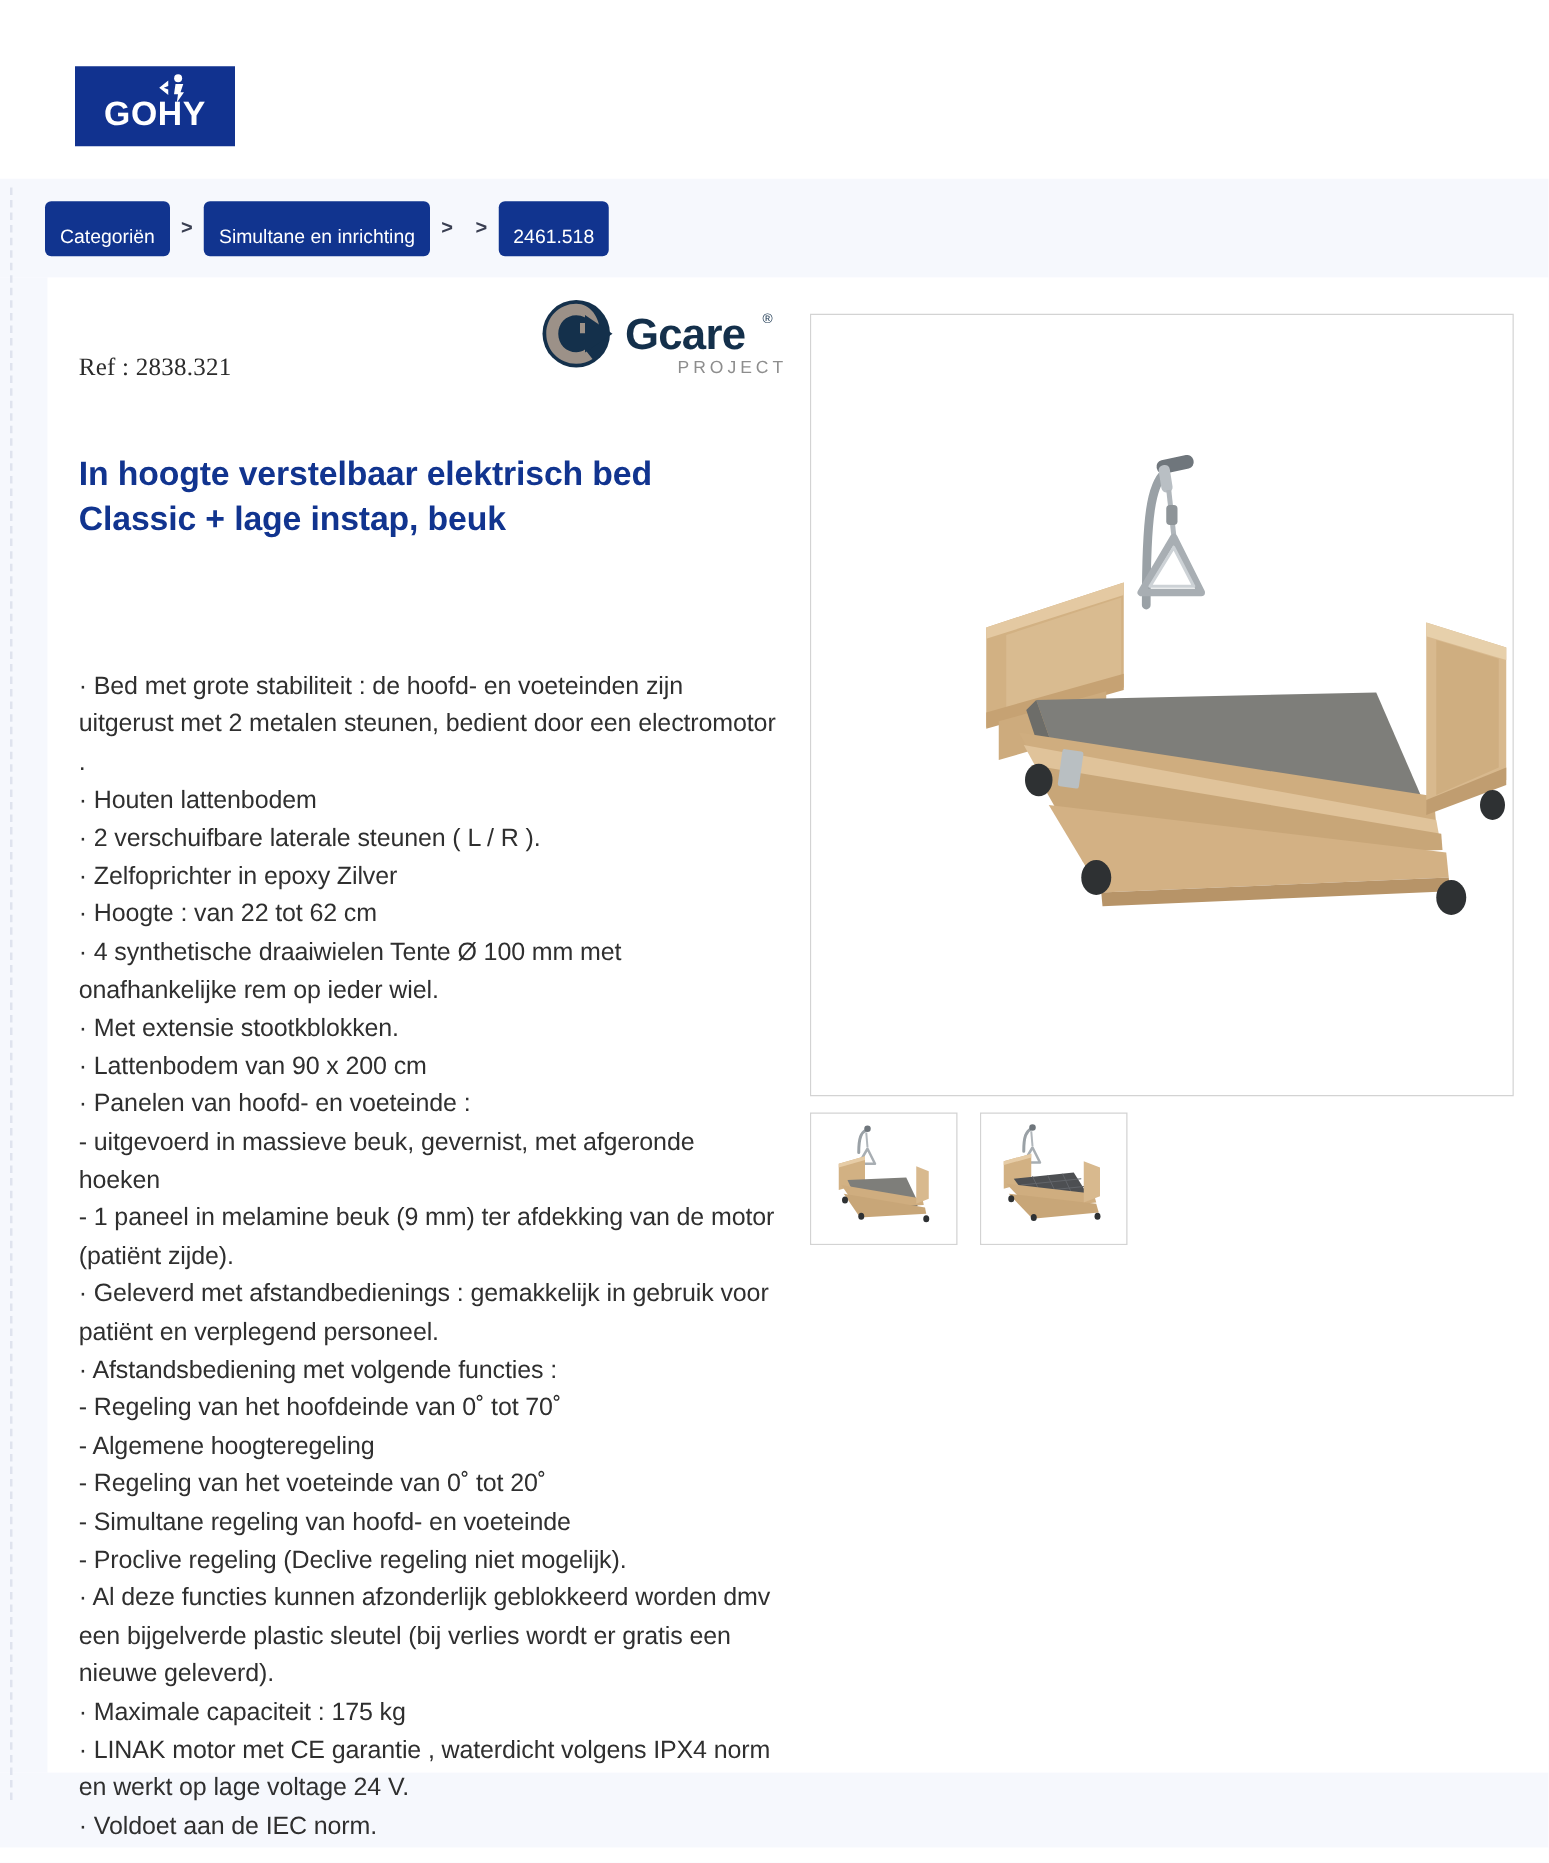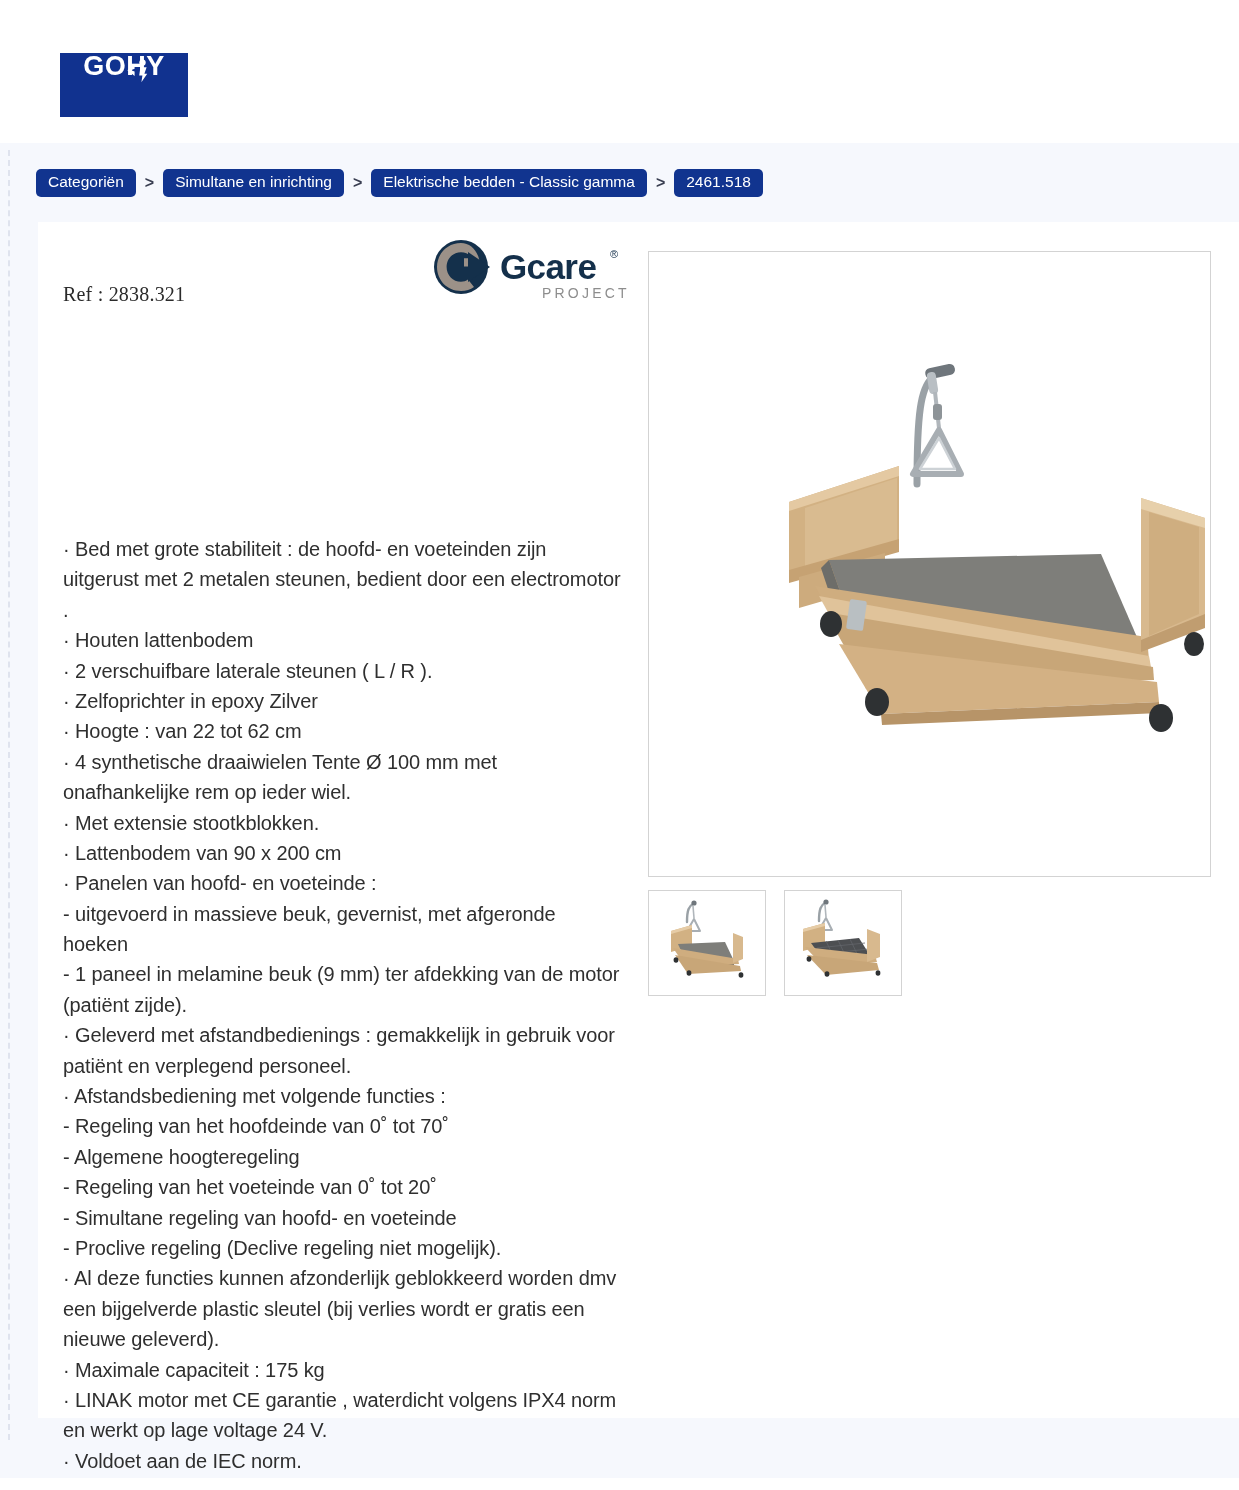--- a/index.html
+++ b/index.html
@@ -56,20 +56,21 @@
     border-left: 2px dashed #dfe3ee;
   }
 
   
   .logo {
     position: absolute;
     left: 60px; top: 53px;
     width: 128px; height: 64px;
     background: #11328f;
     display: flex;
+    align-items: flex-end;
     justify-content: center;
     overflow: hidden;
   }
   .logo-mark {
     position: absolute;
     left: 64px; top: 6px;
     width: 26px; height: 24px;
   }
   .logo-word {
     font-family: "Liberation Sans", sans-serif;
@@ -88,21 +89,21 @@
     display: flex;
     align-items: center;
     gap: 0;
     height: 30px;
   }
   .crumb {
     background: #11348f;
     color: #ffffff;
     font-size: 15.5px;
     font-family: "Liberation Sans", sans-serif;
-    padding: 4px 12px 6px 12px;
+    padding: 20px 12px 6px 12px;
     border-radius: 5px;
     white-space: nowrap;
     line-height: 1.15;
     text-decoration: none;
     display: inline-block;
   }
   .crumb-sep {
     color: #3a3f52;
     font-size: 16px;
     font-weight: bold;
@@ -205,21 +206,20 @@
     </svg>
   </span>
   <span class="logo-word">GOHY</span>
 </div>
 
 <nav class="breadcrumb">
   <a class="crumb" href="#">Categoriën</a>
   <span class="crumb-sep">&gt;</span>
   <a class="crumb" href="#">Simultane en inrichting</a>
   <span class="crumb-sep">&gt;</span>
-  <a class="crumb" href="#">Elektrische bedden - Classic gamma</a>
   <span class="crumb-sep">&gt;</span>
   <a class="crumb" href="#">2461.518</a>
 </nav>
 
 <div class="card">
 
   <div class="ref">Ref : 2838.321</div>
 
   <div class="gcare">
     <svg width="200" height="66" viewBox="0 0 200 66">
@@ -231,20 +231,21 @@
       <path d="M40 12 L62 27 L40 42 Z" fill="#14304b"></path>
 
       <text x="72" y="39" font-family="'Liberation Sans', sans-serif" font-size="35" font-weight="bold" fill="#14304b" letter-spacing="-0.6">Gcare</text>
 
       <text x="182" y="18" font-family="'Liberation Sans', sans-serif" font-size="11" fill="#14304b">®</text>
 
       <text x="114" y="58" font-family="'Liberation Sans', sans-serif" font-size="14" fill="#8d8d8d" letter-spacing="3.2">PROJECTS</text>
     </svg>
   </div>
 
+  <h1 class="product-title">In hoogte verstelbaar elektrisch bed Classic + lage instap, beuk</h1>
 
   <div class="description">· Bed met grote stabiliteit : de hoofd- en voeteinden zijn uitgerust met 2 metalen steunen, bedient door een electromotor .
 · Houten lattenbodem
 · 2 verschuifbare laterale steunen ( L / R ).
 · Zelfoprichter in epoxy Zilver
 · Hoogte : van 22 tot 62 cm
 · 4 synthetische draaiwielen Tente Ø 100 mm met onafhankelijke rem op ieder wiel.
 · Met extensie stootkblokken.
 · Lattenbodem van 90 x 200 cm
 · Panelen van hoofd- en voeteinde :

